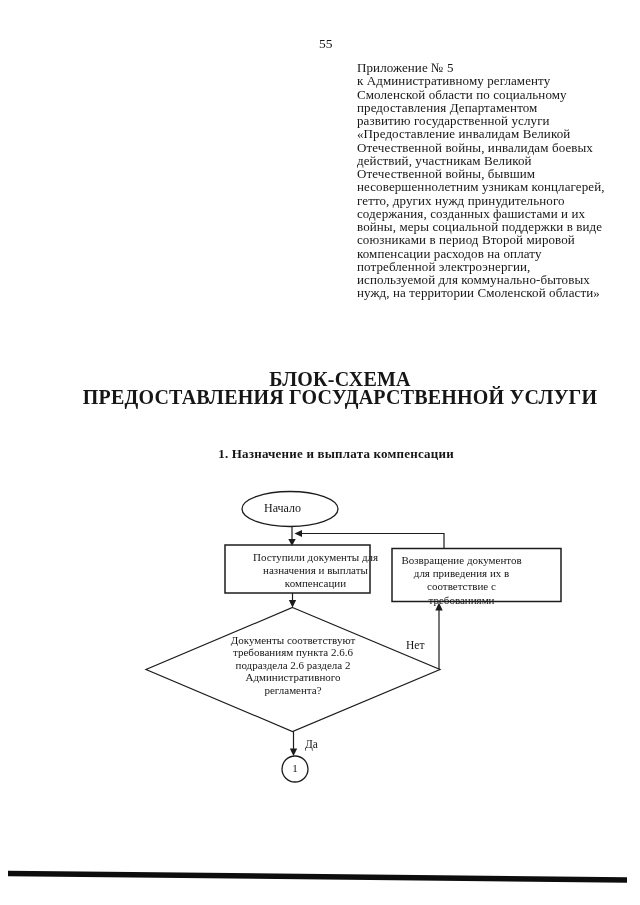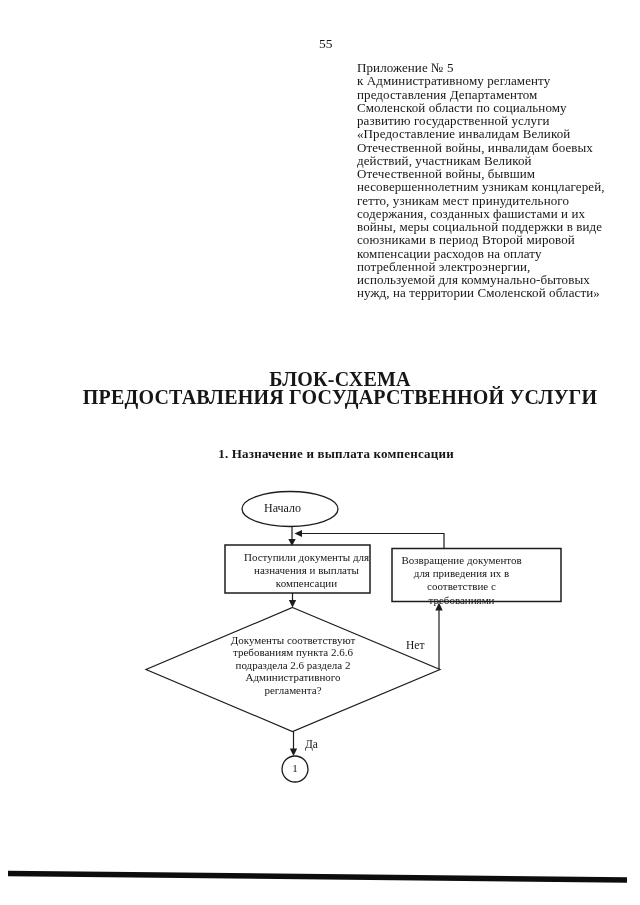--- a/index.html
+++ b/index.html
@@ -43,47 +43,47 @@
     white-space: nowrap;
     letter-spacing: 0.2px;
   }
   .chart-svg { left: 0; top: 0; }
   .node-label {
     text-align: center;
     font-size: 11px;
     line-height: 13.2px;
   }
   .start-label  { left: 243px; top: 502px; width: 79px;  font-size: 12px; }
-  .receive-label{ left: 227px; top: 551px; width: 159px; }
+  .receive-label{ left: 236px; top: 551px; width: 159px; }
   .return-label { left: 394px; top: 554px; width: 135px; }
   .decision-label { left: 226px; top: 634px; width: 134px; line-height: 12.4px; }
   .edge-label { font-size: 11.5px; }
   .no-label  { left: 406px; top: 611px; margin-top: 28px; }
   .yes-label { left: 305px; top: 738px; }
   .connector-label { left: 283px; top: 762px; width: 24px; text-align: center; font-size: 11px; }
 </style>
 </head>
 <body>
 
 <div class="page">
 
   <div class="abs page-number">55</div>
 
   <div class="abs appendix">
     <div>Приложение № 5</div>
     <div>к Административному регламенту</div>
+    <div>Смоленской области по социальному</div>
     <div>предоставления Департаментом</div>
-    <div>Смоленской области по социальному</div>
     <div>развитию государственной услуги</div>
     <div>«Предоставление инвалидам Великой</div>
     <div>Отечественной войны, инвалидам боевых</div>
     <div>действий, участникам Великой</div>
     <div>Отечественной войны, бывшим</div>
     <div>несовершеннолетним узникам концлагерей,</div>
-    <div>гетто, узникам мест принудительного</div>
+    <div>гетто, других нужд принудительного</div>
     <div>содержания, созданных фашистами и их</div>
     <div>войны, меры социальной поддержки в виде</div>
     <div>союзниками в период Второй мировой</div>
     <div>компенсации расходов на оплату</div>
     <div>потребленной электроэнергии,</div>
     <div>используемой для коммунально-бытовых</div>
     <div>нужд, на территории Смоленской области»</div>
   </div>
 
   <div class="abs doc-title">

